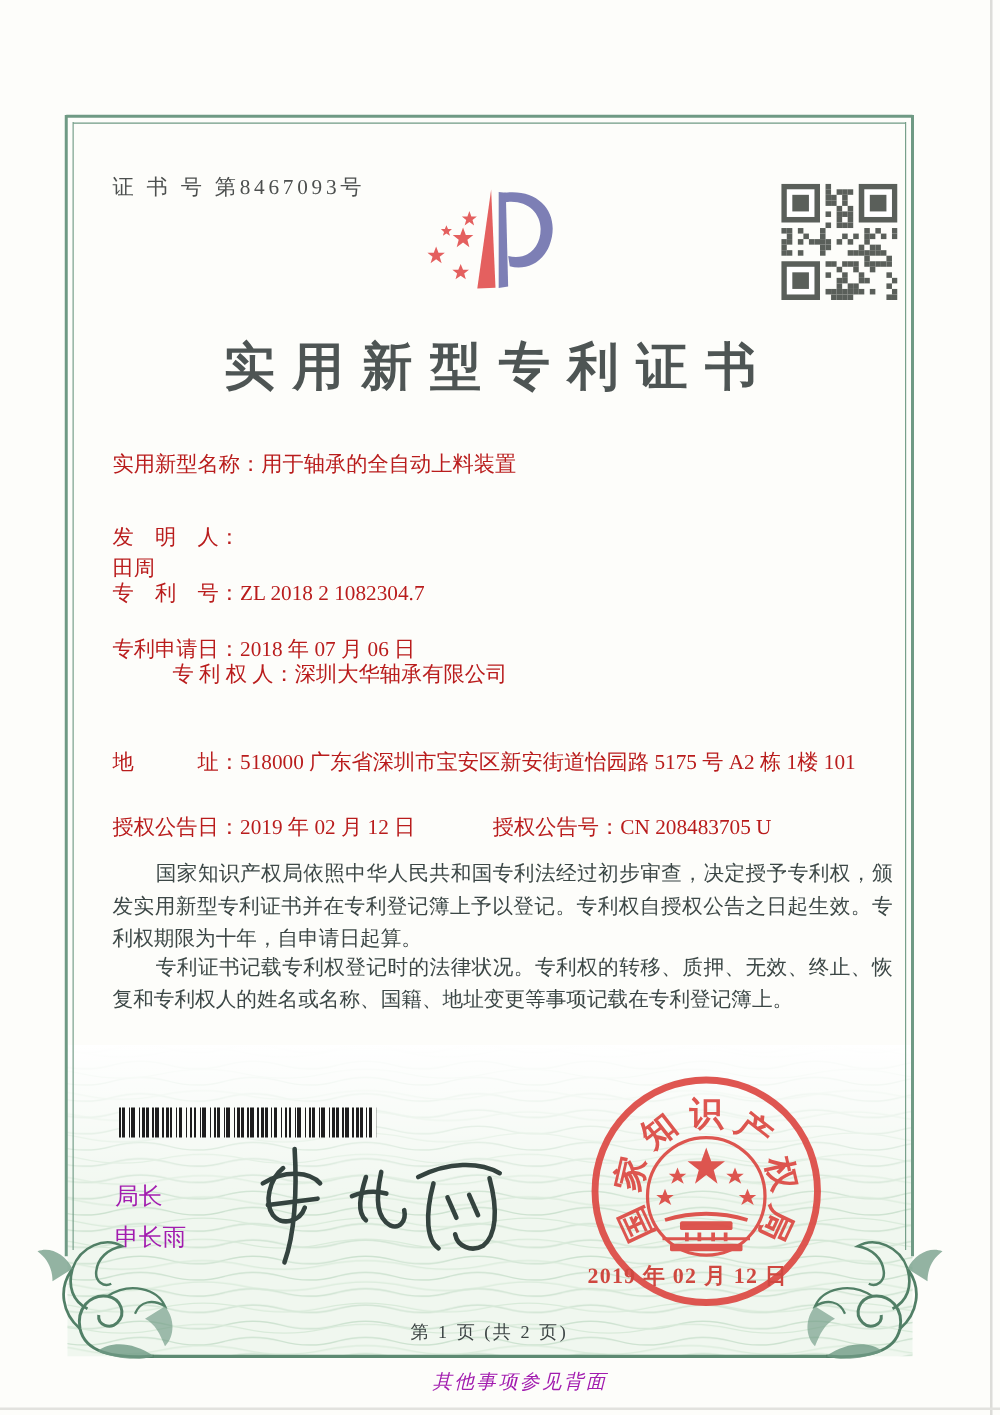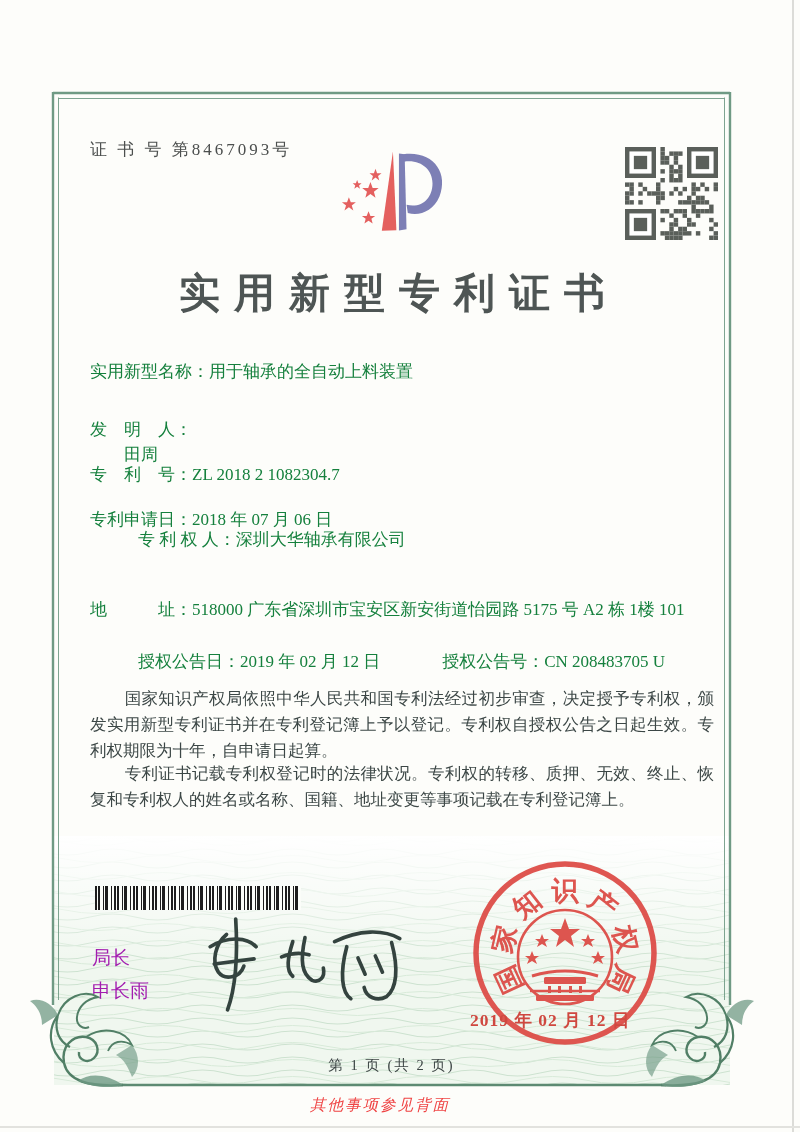--- a/index.html
+++ b/index.html
@@ -18,31 +18,31 @@
   
   .cert-no{position:absolute;left:90px;top:138px;font-size:17px;letter-spacing:3px;color:#4c4f4e;}
   .logo{position:absolute;left:328px;top:136px;width:152px;height:118px;}
   .qr{position:absolute;left:625px;top:147px;width:93px;height:93px;}
   .title{
     position:absolute;left:0;top:266px;width:784px;text-align:center;
     font-size:41px;font-weight:700;letter-spacing:14px;color:#4e5554;text-indent:14px;
   }
 
   
-  .row{position:absolute;left:90px;font-size:17px;color:#15803d;display:flex;line-height:1.45;align-items:center;}
+  .row{position:absolute;left:90px;font-size:17px;color:#b91c1c;display:flex;line-height:1.45;}
   .row .lab{white-space:pre;flex:none;}
   .row .val{white-space:pre-wrap;}
   .r-name{top:360px;}
   .r-inventor{top:418px;flex-direction:column;}
   .r-patno{top:463px;}
   .r-filing{top:508px;}
   .r-patentee{top:528px;margin-left:48px;}
   .r-address{top:598px;}
   .r-address .val{width:552px;}
-  .r-grant{top:650px;width:640px;margin-left:48px;}
+  .r-grant{top:650px;width:640px;}
   .r-grant .pair2{margin-left:62px;display:flex;}
 
   
   .para{
     position:absolute;left:90px;width:624px;font-size:16.5px;color:#3c4746;
     line-height:26px;text-align:justify;text-indent:2.1em;margin:0;
   }
   .p1{top:686px;}
   .p2{top:761px;}
 
@@ -52,21 +52,21 @@
     background:repeating-linear-gradient(90deg,
       #1d1d1d 0 2px,#fbfdf9 2px 3px,#1d1d1d 3px 5px,#fbfdf9 5px 8px,
       #1d1d1d 8px 9px,#fbfdf9 9px 10px,#1d1d1d 10px 13px,#fbfdf9 13px 16px,
       #1d1d1d 16px 17px,#fbfdf9 17px 19px);
   }
   .director{position:absolute;left:92px;top:941px;font-size:19px;color:#a21caf;line-height:33px;}
   .signature{position:absolute;left:198px;top:912px;width:214px;height:102px;}
   .seal{position:absolute;left:470px;top:858px;width:190px;height:190px;opacity:.93;}
   .seal-date{position:absolute;left:470px;top:1008px;width:200px;font-size:17.5px;font-weight:700;color:#cf4840;letter-spacing:1px;}
   .page-num{position:absolute;left:50px;top:1056px;width:683px;text-align:center;font-size:14.5px;color:#3c4444;letter-spacing:2px;}
-  .backside{position:absolute;left:0;top:1095px;width:760px;text-align:center;font-size:15.5px;font-style:italic;color:#ef4444;letter-spacing:2px;}
+  .backside{position:absolute;left:0;top:1095px;width:760px;text-align:center;font-size:15.5px;font-style:italic;color:#a21caf;letter-spacing:2px;padding-left:36px;}
 </style>
 </head>
 <body>
 
 <div class="page">
 
   <svg class="frame-art" viewBox="0 0 800 1132" xmlns="http://www.w3.org/2000/svg">
     <defs>
       <pattern id="gw1" width="90" height="13" patternUnits="userSpaceOnUse">
         <path d="M0,7 Q22.5,1 45,7 T90,7" fill="none" stroke="#cde2d0" stroke-width="1.1"></path>

